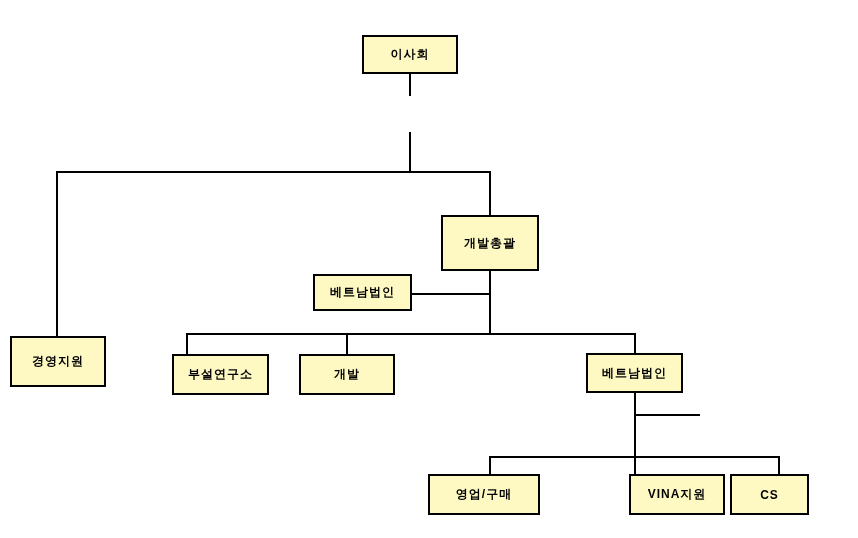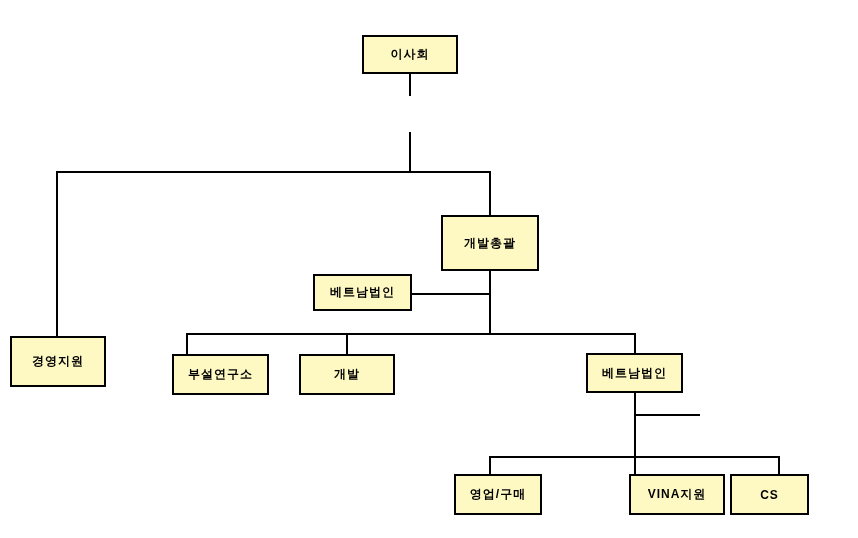--- a/index.html
+++ b/index.html
@@ -34,21 +34,21 @@
   
   #n-board          { left: 362px; top: 35px;  width: 96px; height: 39px; }
   #n-ceo            { left: 362px; top: 94px;  width: 96px; height: 40px; }
   #n-dev-head       { left: 441px; top: 215px; width: 98px; height: 56px; }
   #n-vietnam        { left: 313px; top: 274px; width: 99px; height: 37px; }
   #n-mgmt-support   { left: 10px;  top: 336px; width: 96px; height: 51px; }
   #n-research       { left: 140px; top: 354px; width: 97px; height: 41px; margin-left: 32px; }
   #n-dev            { left: 299px; top: 354px; width: 96px; height: 41px; }
   #n-sales-head     { left: 586px; top: 353px; width: 97px; height: 40px; }
   #n-usa            { left: 698px; top: 395px; width: 98px; height: 40px; }
-  #n-sales-purchase { left: 454px; top: 474px; width: 88px; height: 41px; }
+  #n-sales-purchase { left: 428px; top: 474px; width: 112px; height: 41px; }
   #n-vina           { left: 585px; top: 474px; width: 96px; height: 41px; margin-left: 44px; }
   #n-cs             { left: 730px; top: 474px; width: 79px; height: 41px; }
   
   #l-board-ceo         { left: 409px; top: 72px;  width: 2px;   height: 24px; }
   #l-ceo-drop          { left: 409px; top: 132px; width: 2px;   height: 41px; }
   #l-h-top             { left: 56px;  top: 171px; width: 435px; height: 2px; }
   #l-mgmt-drop         { left: 56px;  top: 171px; width: 2px;   height: 185px; }
   #l-devhead-rise      { left: 489px; top: 171px; width: 2px;   height: 46px; }
   #l-devhead-drop      { left: 489px; top: 255px; width: 2px;   height: 80px; }
   #l-vietnam-link      { left: 410px; top: 293px; width: 80px;  height: 2px; }

